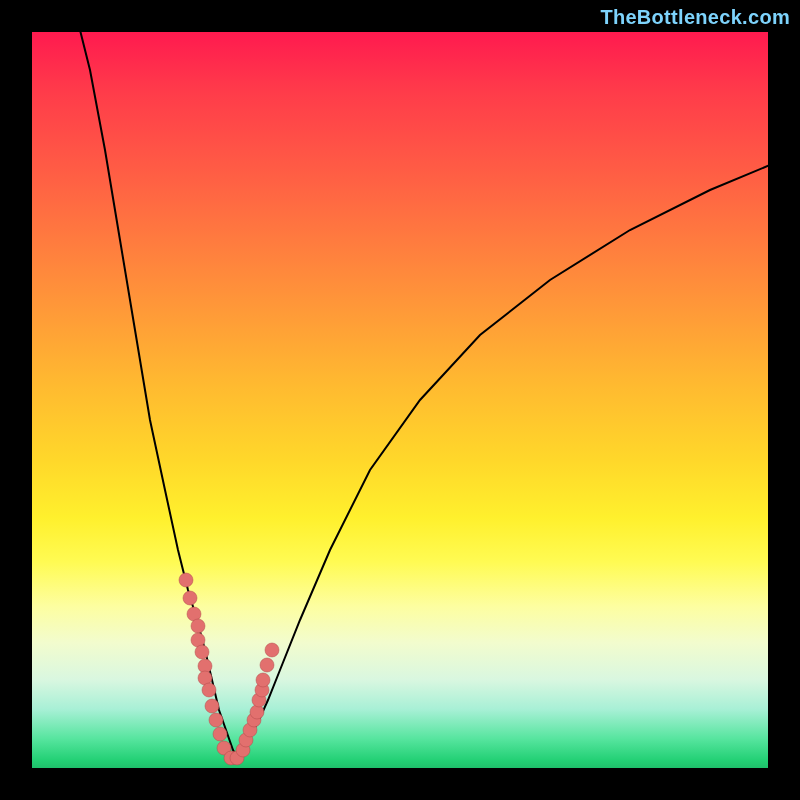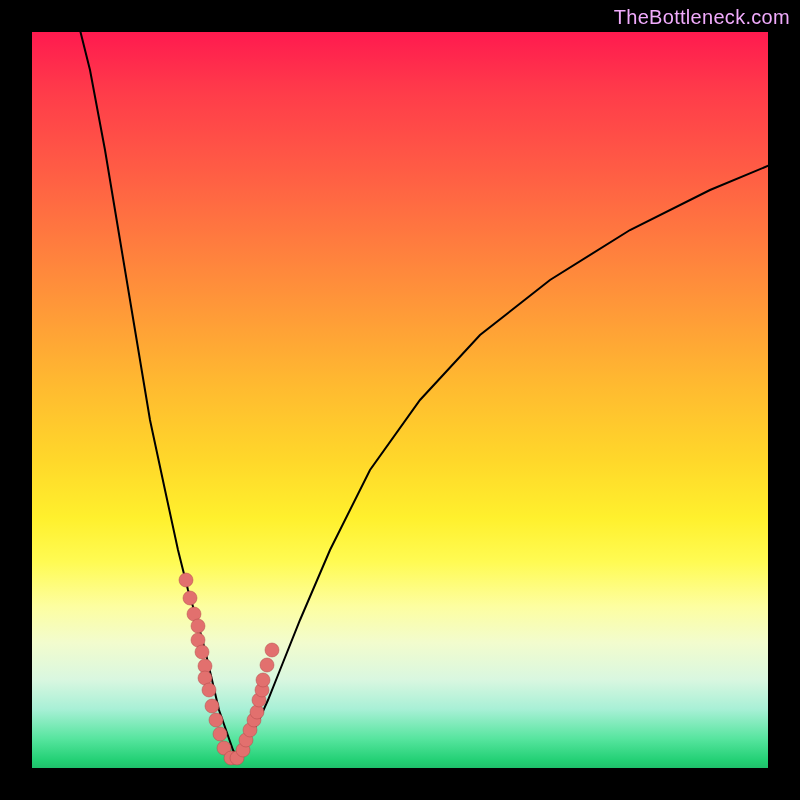--- a/index.html
+++ b/index.html
@@ -34,23 +34,23 @@
       #57e59f 96%,
       #22d074 99%,
       #1fc06b 100%);
     border: 2px solid #000;
     box-sizing: border-box;
   }
   .watermark {
     position: absolute;
     top: 6px;
     right: 10px;
-    color: #f0abfc;
+    color: #7dd3fc;
     font-size: 20px;
-    font-weight: 400;
+    font-weight: 700;
     letter-spacing: 0.3px;
     z-index: 5;
     margin-left: 8px;
   }
   svg.curve {
     position: absolute;
     left: 30px;
     top: 30px;
     width: 740px;
     height: 740px;

